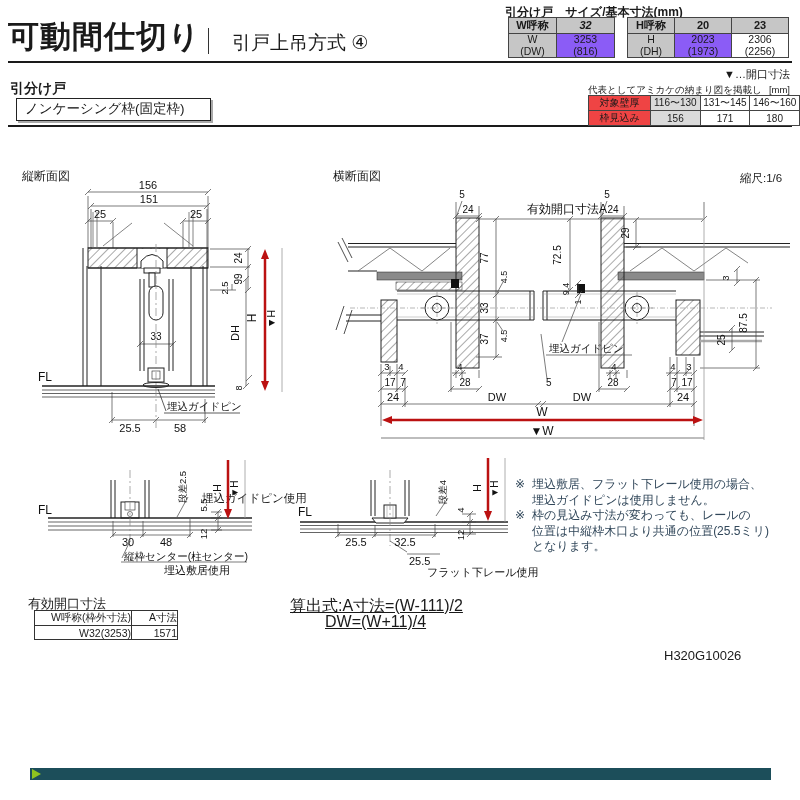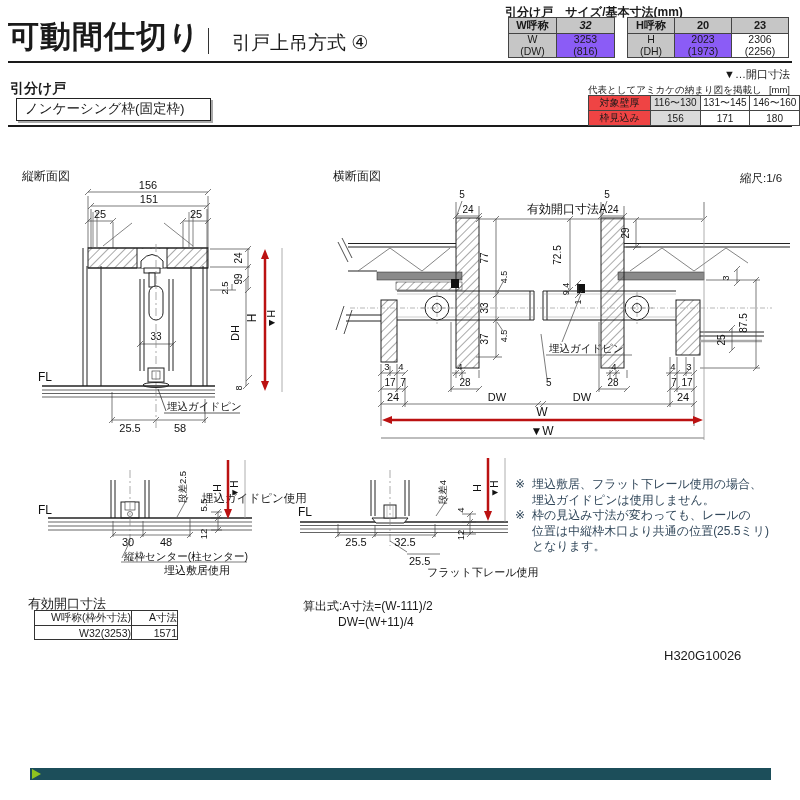--- a/index.html
+++ b/index.html
@@ -25,21 +25,21 @@
   .tblB td{border:1px solid #444;text-align:center;font-size:10px;height:12.5px;padding:0 2px;}
   .tblB .lbl{background:#ef4444;}
   .tblB .shade{background:#dadada;}
   .sec-title{font-size:12px;}
   .scale{left:740px;top:171px;font-size:11.5px;}
   .note-block{left:515px;top:477px;width:278px;font-size:12px;line-height:15.5px;color:#31475a;}
   .note-row{display:flex;}
   .note-mark{width:17px;flex:none;}
   .opening-title{left:28px;top:595px;font-size:13px;}
   .tblC td{border:1px solid #333;text-align:right;font-size:10.5px;height:13px;padding:0;}
-  .formula{left:303px;top:598px;font-size:12px;line-height:16px;}
+  .formula{left:290px;top:598px;font-size:16px;line-height:16px;text-decoration:underline;}
   .formula .l2{margin-left:35px;}
   .doc-code{left:664px;top:648px;font-size:13px;}
   .detail1-title{left:202px;top:446px;font-size:11.5px;margin-top:45px;}
   .footer-bar{left:30px;top:768px;width:741px;height:12px;background:#1c4e5a;}
   .footer-arrow{left:32px;top:769px;width:0;height:0;border-top:5px solid transparent;
                 border-bottom:5px solid transparent;border-left:9px solid #8ec31f;}
   svg{position:absolute;font-family:"Liberation Sans","DejaVu Sans",sans-serif;}
   svg text{fill:#111;}
 </style>
 </head>

